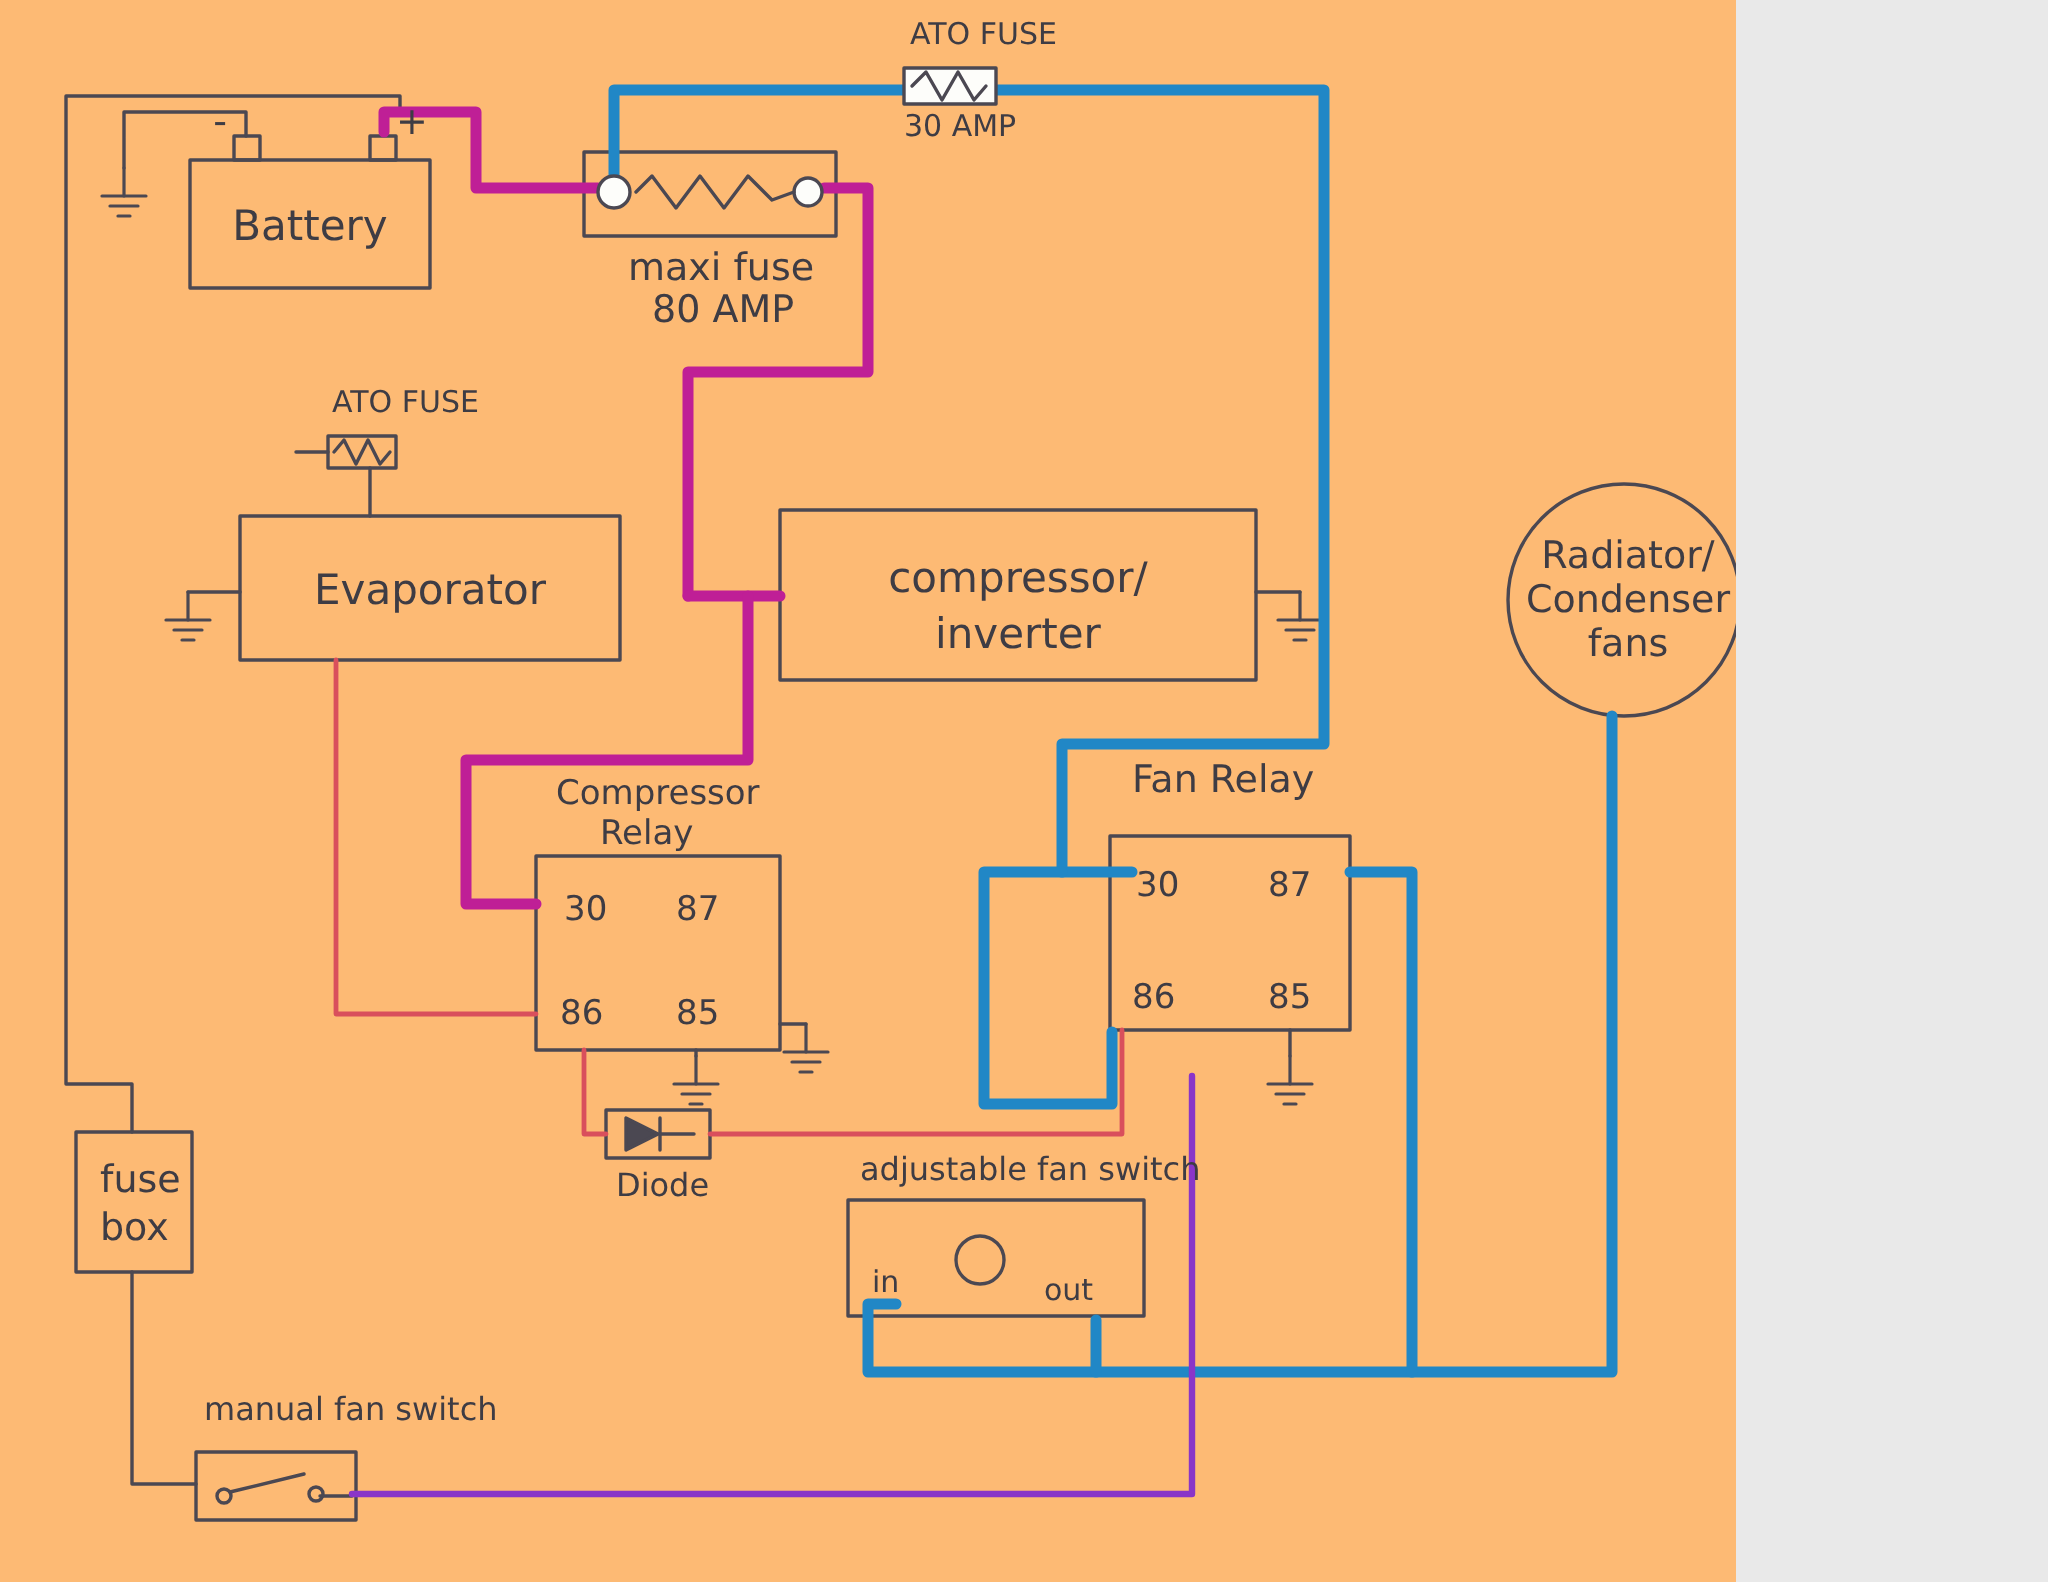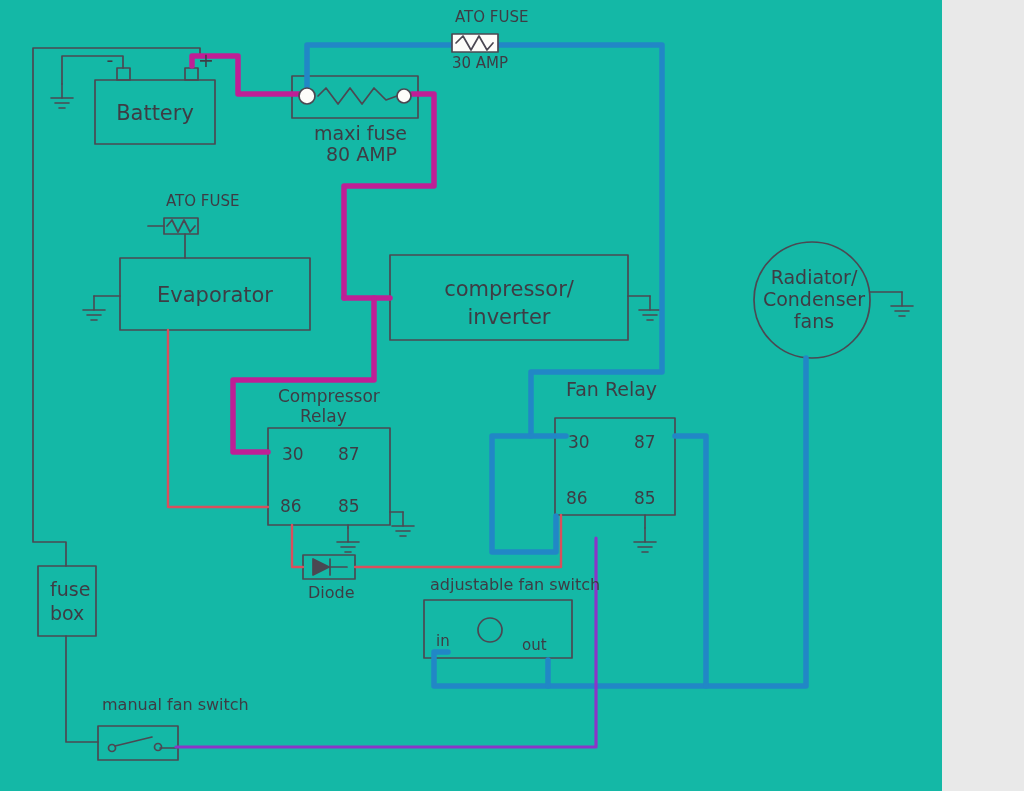--- a/index.html
+++ b/index.html
@@ -1,16 +1,16 @@
 <!DOCTYPE html>
 <html><head>
 <meta charset="utf-8">
 <style>
   html,body{margin:0;padding:0;background:#e9e9e9;}
-  #page{width:942px;height:791px;background:#14b8a6;position:relative;overflow:hidden;}
+  #page{width:868px;height:791px;background:#fdba74;position:relative;overflow:hidden;}
   svg{display:block;}
   .ink{stroke:#4b4852;stroke-width:1.7;fill:none;stroke-linecap:round;stroke-linejoin:round;}
   .fillpaper{fill:#fdfdfa;}
   .wire polyline, .wire line{fill:none;stroke-linecap:round;stroke-linejoin:round;}
   .w5 polyline{stroke-width:5.5;}
   .w3 polyline{stroke-width:3.2;}
   .w2 polyline{stroke-width:2.4;}
   text{fill:#3e3c44;font-family:"DejaVu Sans",sans-serif;}
   .t15{font-size:15px;} .t16{font-size:16px;} .t17{font-size:17px;}
   .t19{font-size:19px;} .t21{font-size:21px;}

